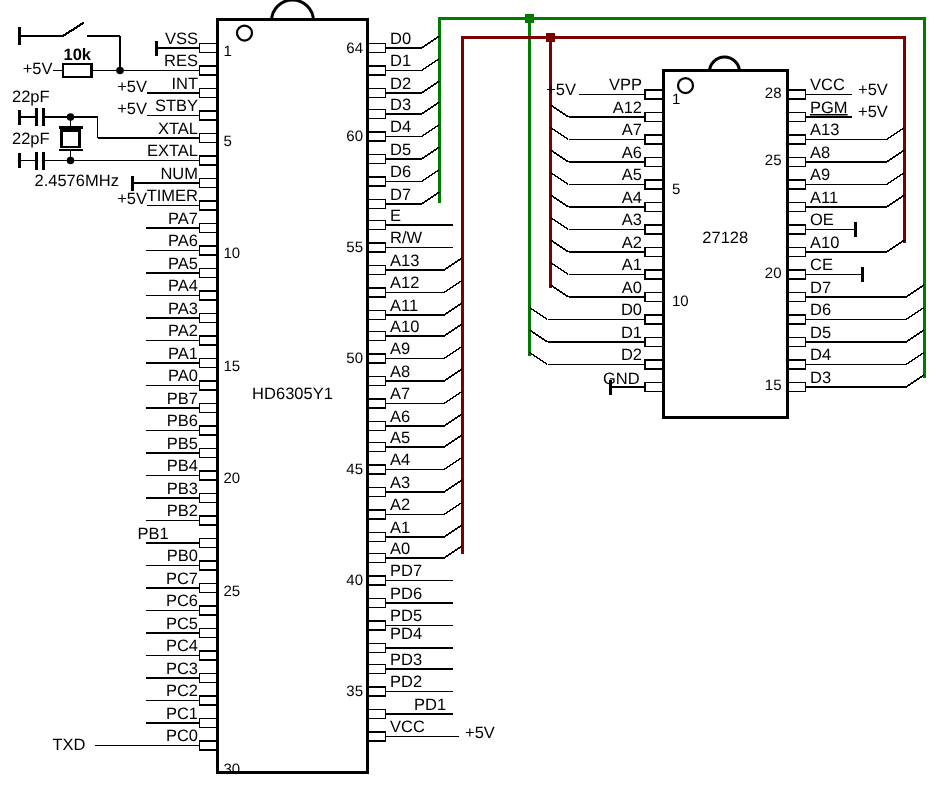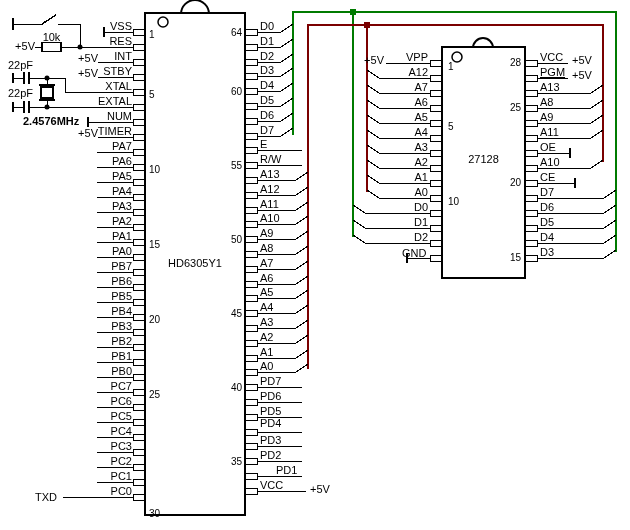--- a/index.html
+++ b/index.html
@@ -288,24 +288,24 @@
       <rect x="145" y="13" width="100" height="502" fill="#fff" stroke="#000000" stroke-width="2" shape-rendering="crispEdges"></rect>
       <path d="M181,14 A14,14 0 0 1 209,14" fill="none" stroke="#000000" stroke-width="2"></path>
       <circle cx="163" cy="22" r="5" fill="#fff" stroke="#000000" stroke-width="1.5"></circle>
       <rect x="442" y="47" width="83" height="231" fill="#fff" stroke="#000000" stroke-width="2" shape-rendering="crispEdges"></rect>
       <path d="M473,48 A10,10 0 0 1 493,48" fill="none" stroke="#000000" stroke-width="2"></path>
       <circle cx="457" cy="57" r="5" fill="#fff" stroke="#000000" stroke-width="1.5"></circle>
     </svg>
   <div id="labels">
     <span class="lab ctr" style="left:150px;top:258px;width:90px;">HD6305Y1</span>
     <span class="lab ctr" style="left:442px;top:154px;width:83px;">27128</span>
-    <span class="lab ctr" style="left:40px;top:32px;width:23px;">10k</span>
+    <span class="lab ctr" style="left:40px;top:32px;width:23px;font-weight:bold;">10k</span>
     <span class="lab" style="left:8px;top:60px;">22pF</span>
     <span class="lab" style="left:8px;top:88px;">22pF</span>
-    <span class="lab" style="left:23px;top:116px;font-weight:bold;">2.4576MHz</span>
+    <span class="lab" style="left:23px;top:116px;">2.4576MHz</span>
     <span class="lab" style="left:35px;top:492px;">TXD</span>
   <span class="lab ra" style="left: 72px; top: 21px; width: 60px;">VSS</span>
       <span class="lab num" style="left: 149px; top: 30px;">1</span>
       <span class="lab ra" style="left: 72px; top: 36px; width: 60px;">RES</span>
       <span class="lab ra" style="left: 8px; top: 41px; width: 27px;">+5V</span>
       <span class="lab ra" style="left: 72px; top: 51px; width: 60px;">INT</span>
       <span class="lab ra" style="left: 72px; top: 53px; width: 26px;">+5V</span>
       <span class="lab ra" style="left: 72px; top: 66px; width: 60px;">STBY</span>
       <span class="lab ra" style="left: 72px; top: 68px; width: 26px;">+5V</span>
       <span class="lab ra" style="left: 72px; top: 81px; width: 60px;">XTAL</span>
@@ -324,21 +324,21 @@
       <span class="lab ra" style="left: 72px; top: 231px; width: 60px;">PA1</span>
       <span class="lab num" style="left: 149px; top: 240px;">15</span>
       <span class="lab ra" style="left: 72px; top: 246px; width: 60px;">PA0</span>
       <span class="lab ra" style="left: 72px; top: 261px; width: 60px;">PB7</span>
       <span class="lab ra" style="left: 72px; top: 276px; width: 60px;">PB6</span>
       <span class="lab ra" style="left: 72px; top: 291px; width: 60px;">PB5</span>
       <span class="lab ra" style="left: 72px; top: 306px; width: 60px;">PB4</span>
       <span class="lab num" style="left: 149px; top: 315px;">20</span>
       <span class="lab ra" style="left: 72px; top: 321px; width: 60px;">PB3</span>
       <span class="lab ra" style="left: 72px; top: 336px; width: 60px;">PB2</span>
-      <span class="lab ra" style="left: 72px; top: 351px; width: 60px;">PB1</span>
+      <span class="lab ra" style="left: 72px; top: 351px; width: 60px; text-align: center;">PB1</span>
       <span class="lab ra" style="left: 72px; top: 366px; width: 60px;">PB0</span>
       <span class="lab ra" style="left: 72px; top: 381px; width: 60px;">PC7</span>
       <span class="lab num" style="left: 149px; top: 390px;">25</span>
       <span class="lab ra" style="left: 72px; top: 396px; width: 60px;">PC6</span>
       <span class="lab ra" style="left: 72px; top: 411px; width: 60px;">PC5</span>
       <span class="lab ra" style="left: 72px; top: 426px; width: 60px;">PC4</span>
       <span class="lab ra" style="left: 72px; top: 441px; width: 60px;">PC3</span>
       <span class="lab ra" style="left: 72px; top: 456px; width: 60px;">PC2</span>
       <span class="lab num" style="left: 149px; top: 465px; margin-top: 44px;">30</span>
       <span class="lab ra" style="left: 72px; top: 471px; width: 60px;">PC1</span>

